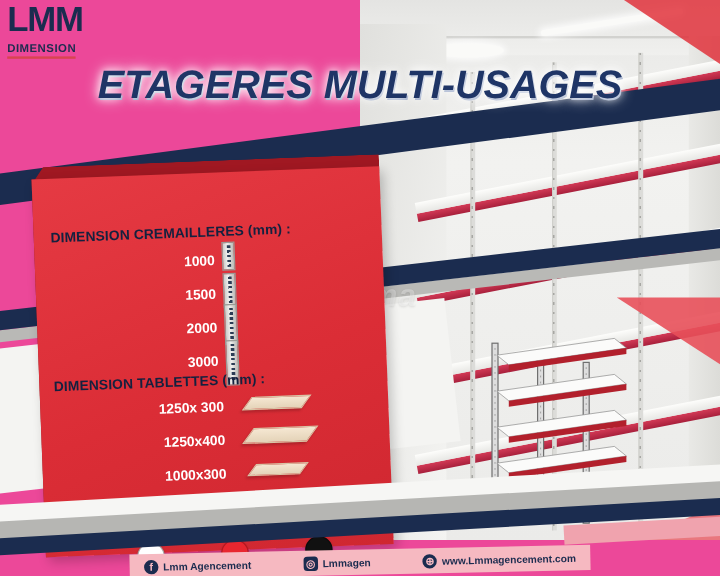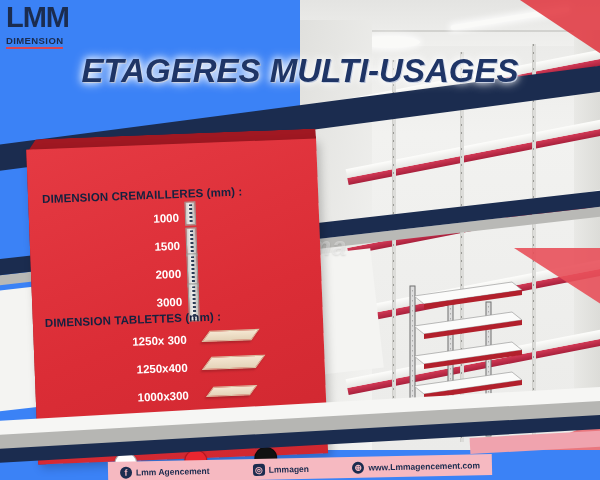--- a/index.html
+++ b/index.html
@@ -1,21 +1,21 @@
 <!DOCTYPE html>
 <html><head>
 <meta charset="utf-8">
 <style>
   html,body{margin:0;padding:0;}
   body{
     width:600px;height:480px;overflow:hidden;
     font-family:"Liberation Sans", sans-serif;
     background:#d9d9d6;
   }
-  #stage{position:relative;width:600px;height:480px;overflow:hidden;background:#3b82f6;}
+  #stage{position:relative;width:600px;height:480px;overflow:hidden;background:#ec4899;}
 
   
   .photo-wrap{position:absolute;left:300px;top:0;width:300px;height:450px;overflow:hidden;}
   .photo-bg{position:absolute;inset:0;background:
       linear-gradient(180deg,#e8e8e6 0%,#f2f2f0 30%,#ebebe9 100%);}
   .ceiling{position:absolute;left:0;top:0;width:300px;height:46px;
     background:linear-gradient(180deg,#e4e4e2,#f0f0ee);}
   .ceiling:after{content:"";position:absolute;left:20px;top:30px;width:260px;height:2px;background:#d2d2cf;}
   .lamp{position:absolute;background:#fafaf8;border-radius:3px;box-shadow:0 0 6px 2px rgba(255,255,255,.85);}
   .wall-left{position:absolute;left:0;top:20px;width:72px;height:430px;

